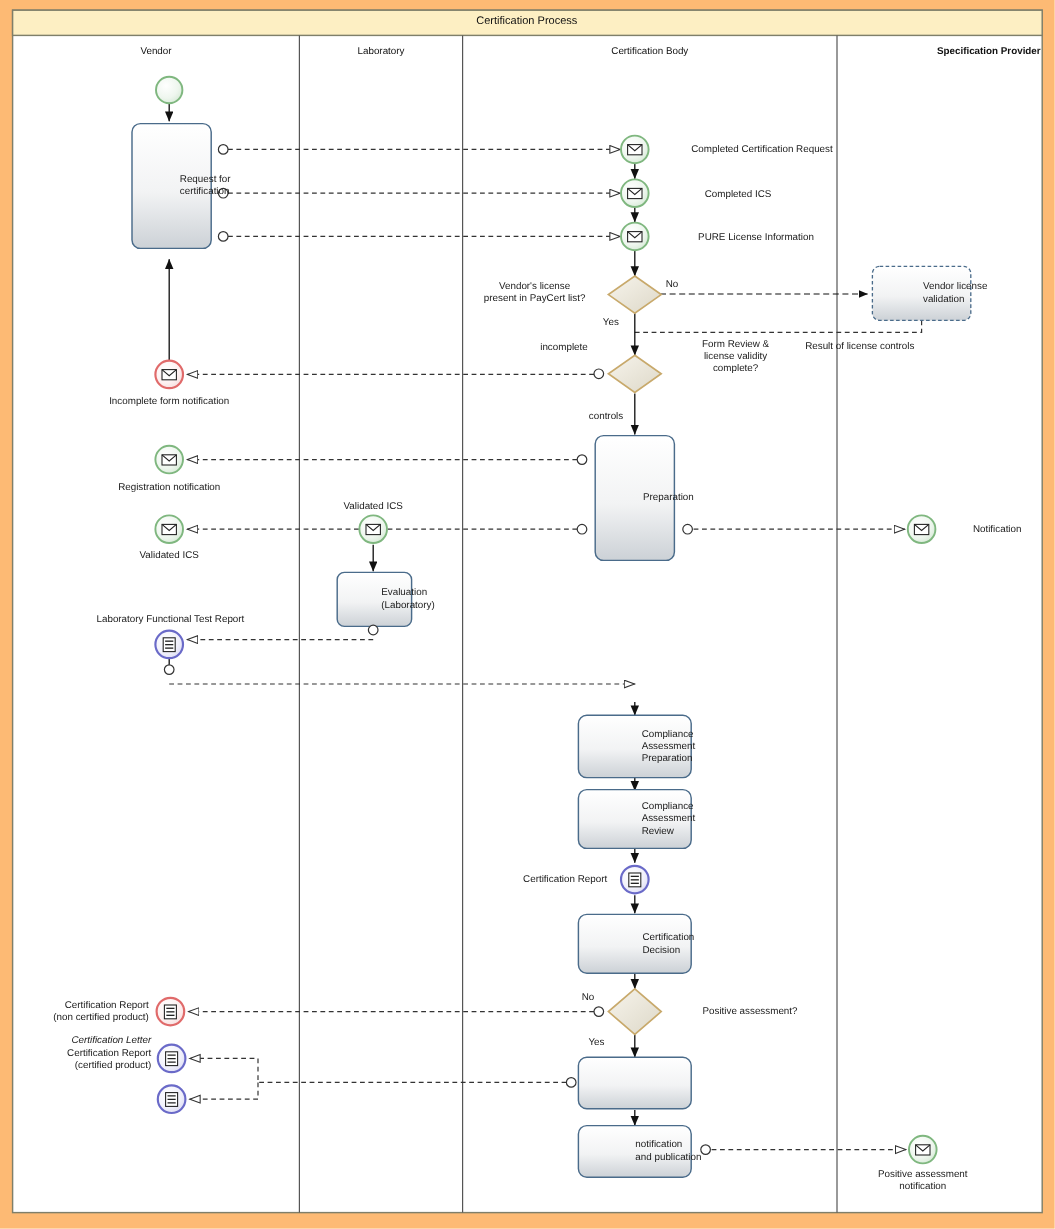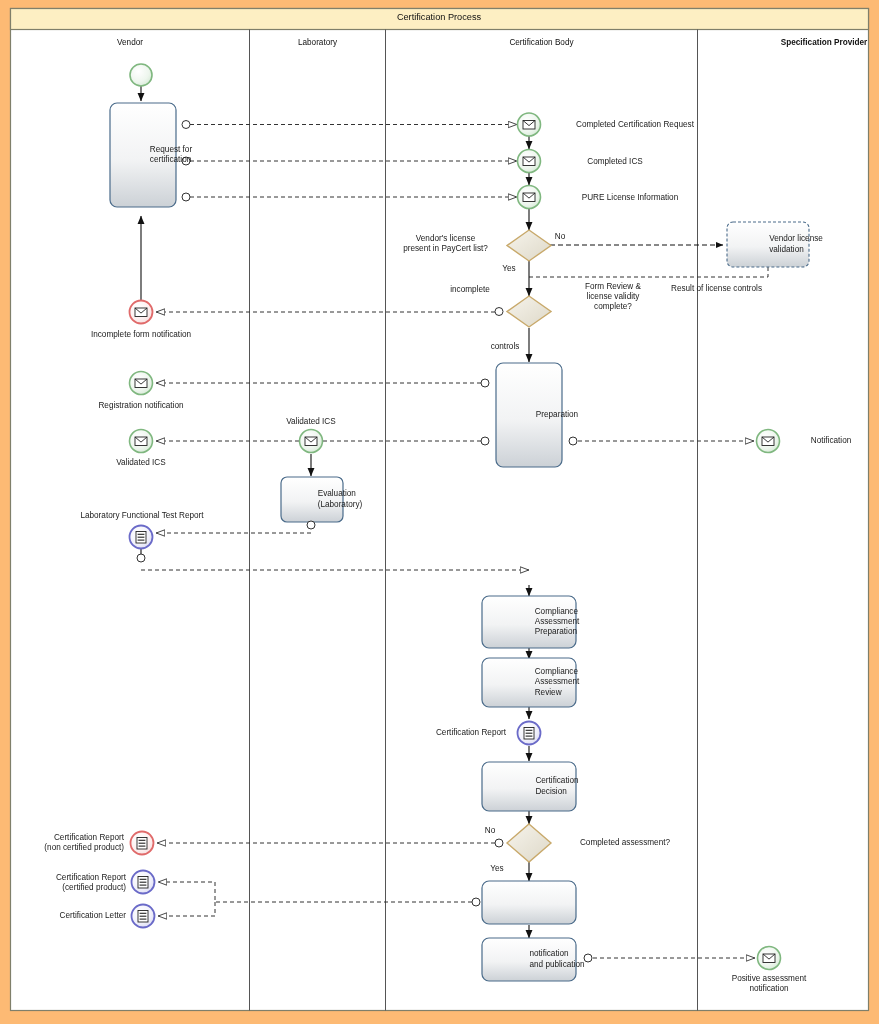--- a/index.html
+++ b/index.html
@@ -278,21 +278,21 @@
   <div class="taskTxt" style="left:482px;top:762px;width:94px;height:49px;">Certification
 Decision</div>
   <div class="taskTxt" style="left:482px;top:938px;width:94px;height:43px;">notification
 and publication</div>
 
   <div class="lbl" style="left:388px;top:234px;width:115px;">Vendor's license
 present in PayCert list?</div>
   <div class="lbl right" style="left:558px;top:282px;width:110px;">Form Review &amp;
 license validity
 complete?</div>
-  <div class="lbl right" style="left:560px;top:838px;width:130px;">Completed assessment?</div>
+  <div class="lbl right" style="left:560px;top:838px;width:130px;">Positive assessment?</div>
 
   <div class="lbl" style="left:545px;top:232px;width:30px;">No</div>
   <div class="lbl" style="left:494px;top:264px;width:30px;">Yes</div>
   <div class="lbl" style="left:440px;top:285px;width:60px;">incomplete</div>
   <div class="lbl" style="left:478px;top:342px;width:54px;">controls</div>
   <div class="lbl" style="left:634px;top:284px;width:165px;">Result of license controls</div>
   <div class="lbl" style="left:478px;top:826px;width:24px;">No</div>
   <div class="lbl" style="left:483px;top:864px;width:28px;">Yes</div>
 
   <div class="lbl right" style="left:545px;top:120px;width:180px;">Completed Certification Request</div>
@@ -302,17 +302,17 @@
   <div class="lbl" style="left:71px;top:401px;width:140px;">Registration notification</div>
   <div class="lbl" style="left:91px;top:458px;width:100px;">Validated ICS</div>
   <div class="lbl" style="left:261px;top:417px;width:100px;">Validated ICS</div>
   <div class="lbl right" style="left:786px;top:436px;width:90px;">Notification</div>
   <div class="lbl" style="left:61px;top:511px;width:162px;">Laboratory Functional Test Report</div>
   <div class="lbl left" style="left:396px;top:728px;width:110px;">Certification Report</div>
   <div class="lbl left" style="left:14px;top:833px;width:110px;">Certification Report
 (non certified product)</div>
   <div class="lbl left" style="left:14px;top:873px;width:112px;">Certification Report
 (certified product)</div>
-  <div class="lbl left" style="left:14px;top:911px;width:112px;">Certification Letter</div>
+  <div class="lbl left" style="left:14px;top:862px;width:112px;font-style:italic;">Certification Letter</div>
   <div class="lbl" style="left:709px;top:974px;width:120px;">Positive assessment
 notification</div>
 
 </div>
 
 </body></html>

